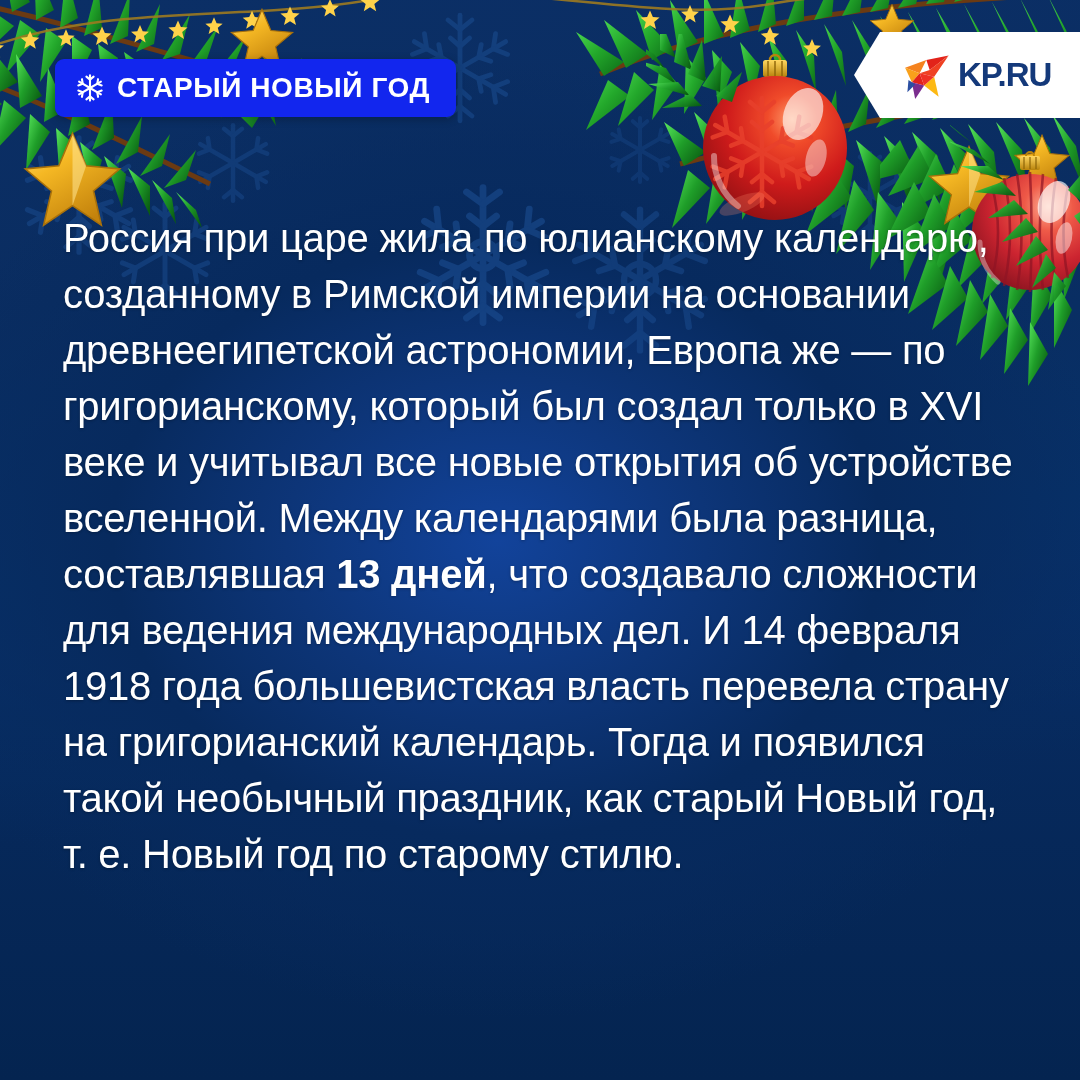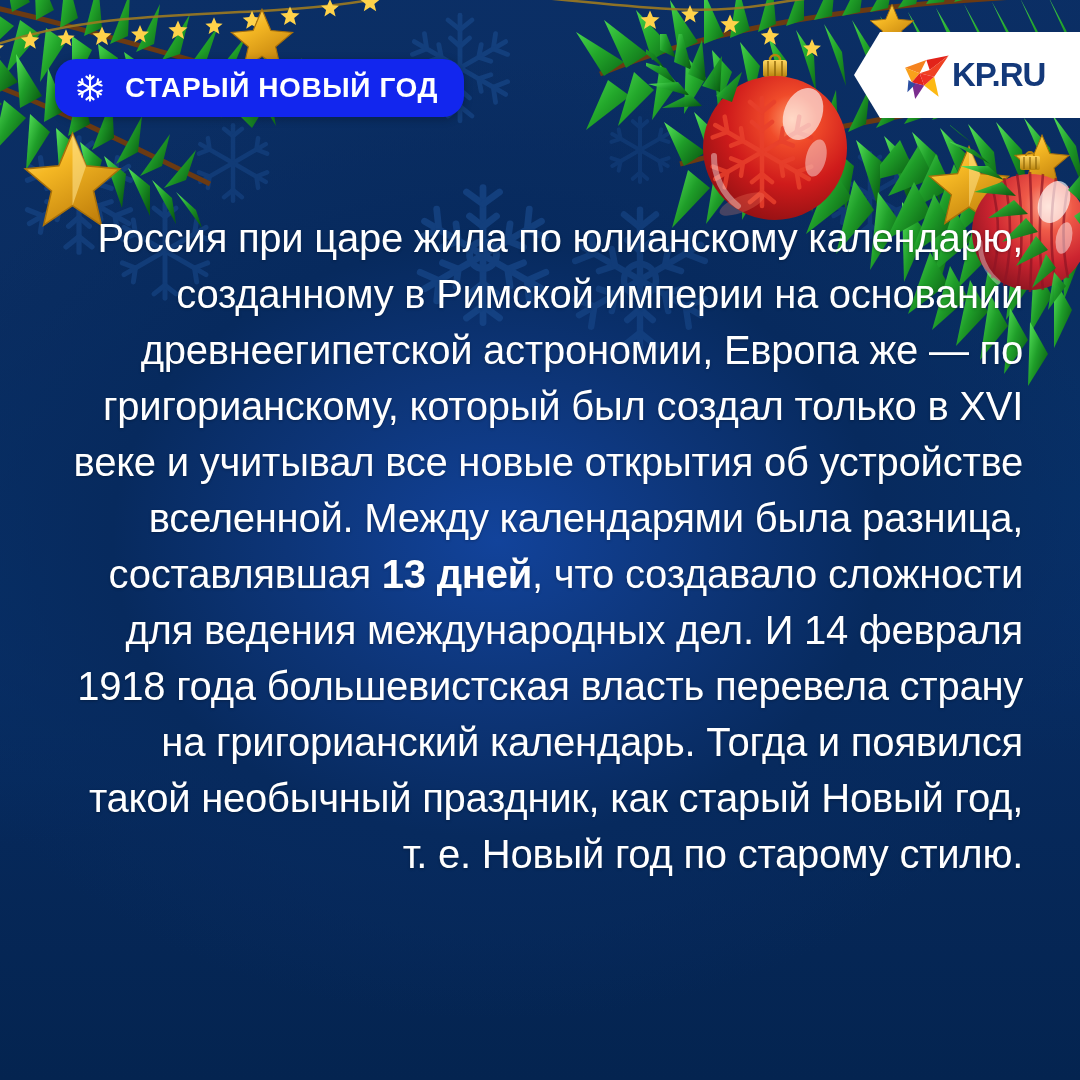--- a/index.html
+++ b/index.html
@@ -31,45 +31,45 @@
   }
 
   
   .decor { position:absolute; inset:0; pointer-events:none; }
   .decor svg { position:absolute; display:block; }
 
   
   .badge {
     position:absolute; left:55px; top:59px;
     height:58px;
-    display:flex; align-items:center; gap:20px;
+    display:flex; align-items:center; gap:12px;
     padding:0 26px 0 20px;
     background:#1226ee;
-    border-radius:21px;
+    border-radius:9px;
     z-index:20;
     box-shadow:0 2px 8px rgba(0,0,0,.28);
   }
   .badge-snow { width:30px; height:30px; flex:0 0 auto; }
   .badge-text {
     color:#fff;
     font-size:28px;
     font-weight:bold;
     letter-spacing:.6px;
     white-space:nowrap;
     font-family:"Liberation Sans", sans-serif;
   }
 
   
   .logo {
     position:absolute; right:0; top:32px;
     width:226px; height:86px;
     background:#fff;
     z-index:21;
     clip-path:polygon(26px 0, 100% 0, 100% 100%, 26px 100%, 0 50%);
-    display:flex; align-items:center; 
+    display:flex; align-items:center; gap:6px;
     padding-left:40px;
     box-shadow:0 2px 10px rgba(0,0,0,.22);
   }
   .logo-bird { width:58px; height:48px; flex:0 0 auto; }
   .logo-text {
     color:#14397a;
     font-size:33px;
     font-weight:bold;
     letter-spacing:-1px;
     font-family:"Liberation Sans", sans-serif;
@@ -87,21 +87,20 @@
     margin-bottom:26px;
     text-shadow:0 1px 3px rgba(0,0,0,.3);
   }
 
   .body-text {
     color:#ffffff;
     font-size:40px;
     line-height:56px;
     letter-spacing:-.25px;
     text-shadow:0 1px 3px rgba(0,0,0,.28);
-    text-align:right;
   }
   .body-text b { font-weight:bold; }
 </style>
 </head>
 <body>
 
 <div class="card">
 
   <div class="flakes">
     <svg class="flake" style="left:400px;top:8px;" width="120" height="120" viewBox="0 0 100 100">

